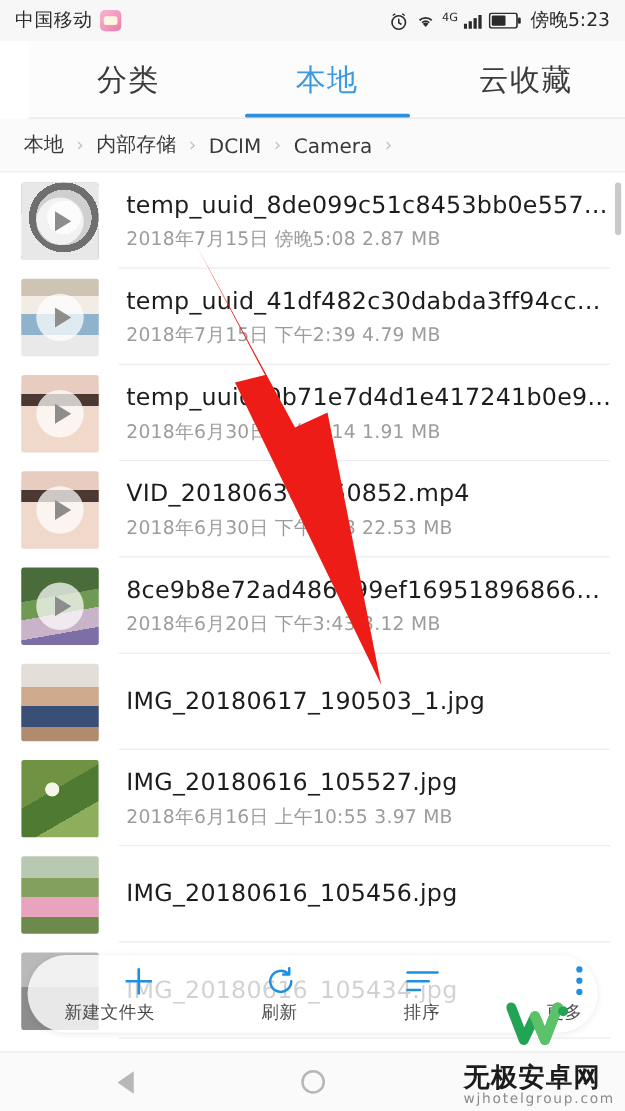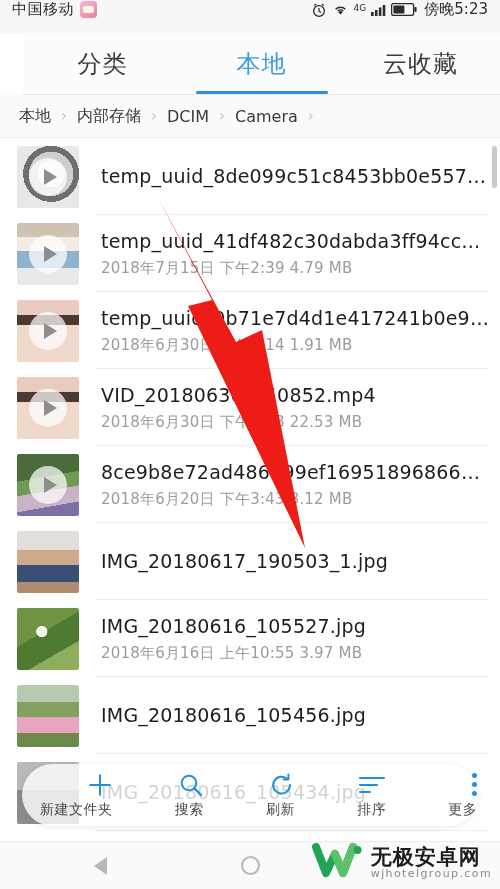--- a/index.html
+++ b/index.html
@@ -6,21 +6,21 @@
   html,body{ background:#ffffff; }
   body{
     width:500px; height:889px; position:relative; overflow:hidden;
     font-family:"DejaVu Sans","Liberation Sans",sans-serif;
     color:#222;
   }
 
   
   #status-bar{
     height:33px; background:#f7f7f7;
-    display:flex; align-items:flex-start; justify-content:space-between;
+    display:flex; align-items:center; justify-content:space-between;
     padding:0 12px; position:relative;
   }
   .sb-left{ display:flex; align-items:center; gap:6px; }
   .carrier{ font-size:15px; color:#2b2b2b; letter-spacing:.5px; }
   .carrier-badge{
     width:17px;height:17px;border-radius:4px;
     background:linear-gradient(135deg,#f7b6cf 0%,#f49ac1 50%,#e87ba8 100%);
     position:relative;
   }
   .carrier-badge::after{
@@ -150,21 +150,21 @@
   .nav-btn{ width:150px; display:flex; align-items:center; justify-content:center; }
   #back-tri{
     width:0;height:0;border-right:13px solid #b7b7b7;
     border-top:9px solid transparent; border-bottom:9px solid transparent;
   }
   #home-circ{ width:19px;height:19px;border:2px solid #b7b7b7;border-radius:50%; }
 
   
   #watermark{
     position:absolute; right:8px; bottom:4px;
-    display:flex; align-items:center; gap:7px;
+    display:flex; align-items:center; gap:7px;flex-direction:column;
   }
   .wm-text{ display:flex; flex-direction:column; line-height:1.05; }
   .wm-cn{ font-size:21px; color:#1c1c1c; letter-spacing:1px; font-weight:bold; }
   .wm-en{ font-size:11px; color:#8a8a8a; letter-spacing:1.4px; }
 </style>
 </head>
 <body>
 
 <div id="status-bar">
   <div class="sb-left">
@@ -224,20 +224,25 @@
 </div>
 
 <div id="file-list">
 
   <div class="file-row">
     <div class="thumb t-v1">
         <span class="play"></span>
       </div>
     <div class="file-meta">
       <div class="file-name">temp_uuid_8de099c51c8453bb0e557fc...</div>
+      <div class="file-sub">
+        <span>2018年7月15日</span>
+        <span>傍晚5:08</span>
+        <span>2.87 MB</span>
+      </div>
     </div>
   </div>
 
   <div class="file-row">
     <div class="thumb t-v2">
         <span class="play"></span>
       </div>
     <div class="file-meta">
       <div class="file-name">temp_uuid_41df482c30dabda3ff94ccd...</div>
       <div class="file-sub">
@@ -331,29 +336,20 @@
 </svg>
 
 <div id="bottom-toolbar">
   <div class="tb-item">
     <span class="tb-icon">
       <svg width="26" height="26" viewBox="0 0 26 26">
           <path d="M13 2.5v21M2.5 13h21" stroke="#1f8fe0" stroke-width="2.1" fill="none"></path>
         </svg>
     </span>
     <span class="tb-label">新建文件夹</span>
-  </div>
-  <div class="tb-item">
-    <span class="tb-icon">
-      <svg width="26" height="26" viewBox="0 0 26 26">
-          <circle cx="11" cy="11" r="7.3" fill="none" stroke="#1f8fe0" stroke-width="2"></circle>
-          <path d="M16.4 16.4 23 23" stroke="#1f8fe0" stroke-width="2.2" fill="none" stroke-linecap="round"></path>
-        </svg>
-    </span>
-    <span class="tb-label">搜索</span>
   </div>
   <div class="tb-item">
     <span class="tb-icon">
       <svg width="26" height="26" viewBox="0 0 26 26">
           <path d="M21 13a8.4 8.4 0 1 1-2.6-6" fill="none" stroke="#1f8fe0" stroke-width="2" stroke-linecap="round"></path>
           <path d="M19.4 2.6v4.9h-4.9" fill="none" stroke="#1f8fe0" stroke-width="2" stroke-linecap="round" stroke-linejoin="round"></path>
         </svg>
     </span>
     <span class="tb-label">刷新</span>
   </div>

